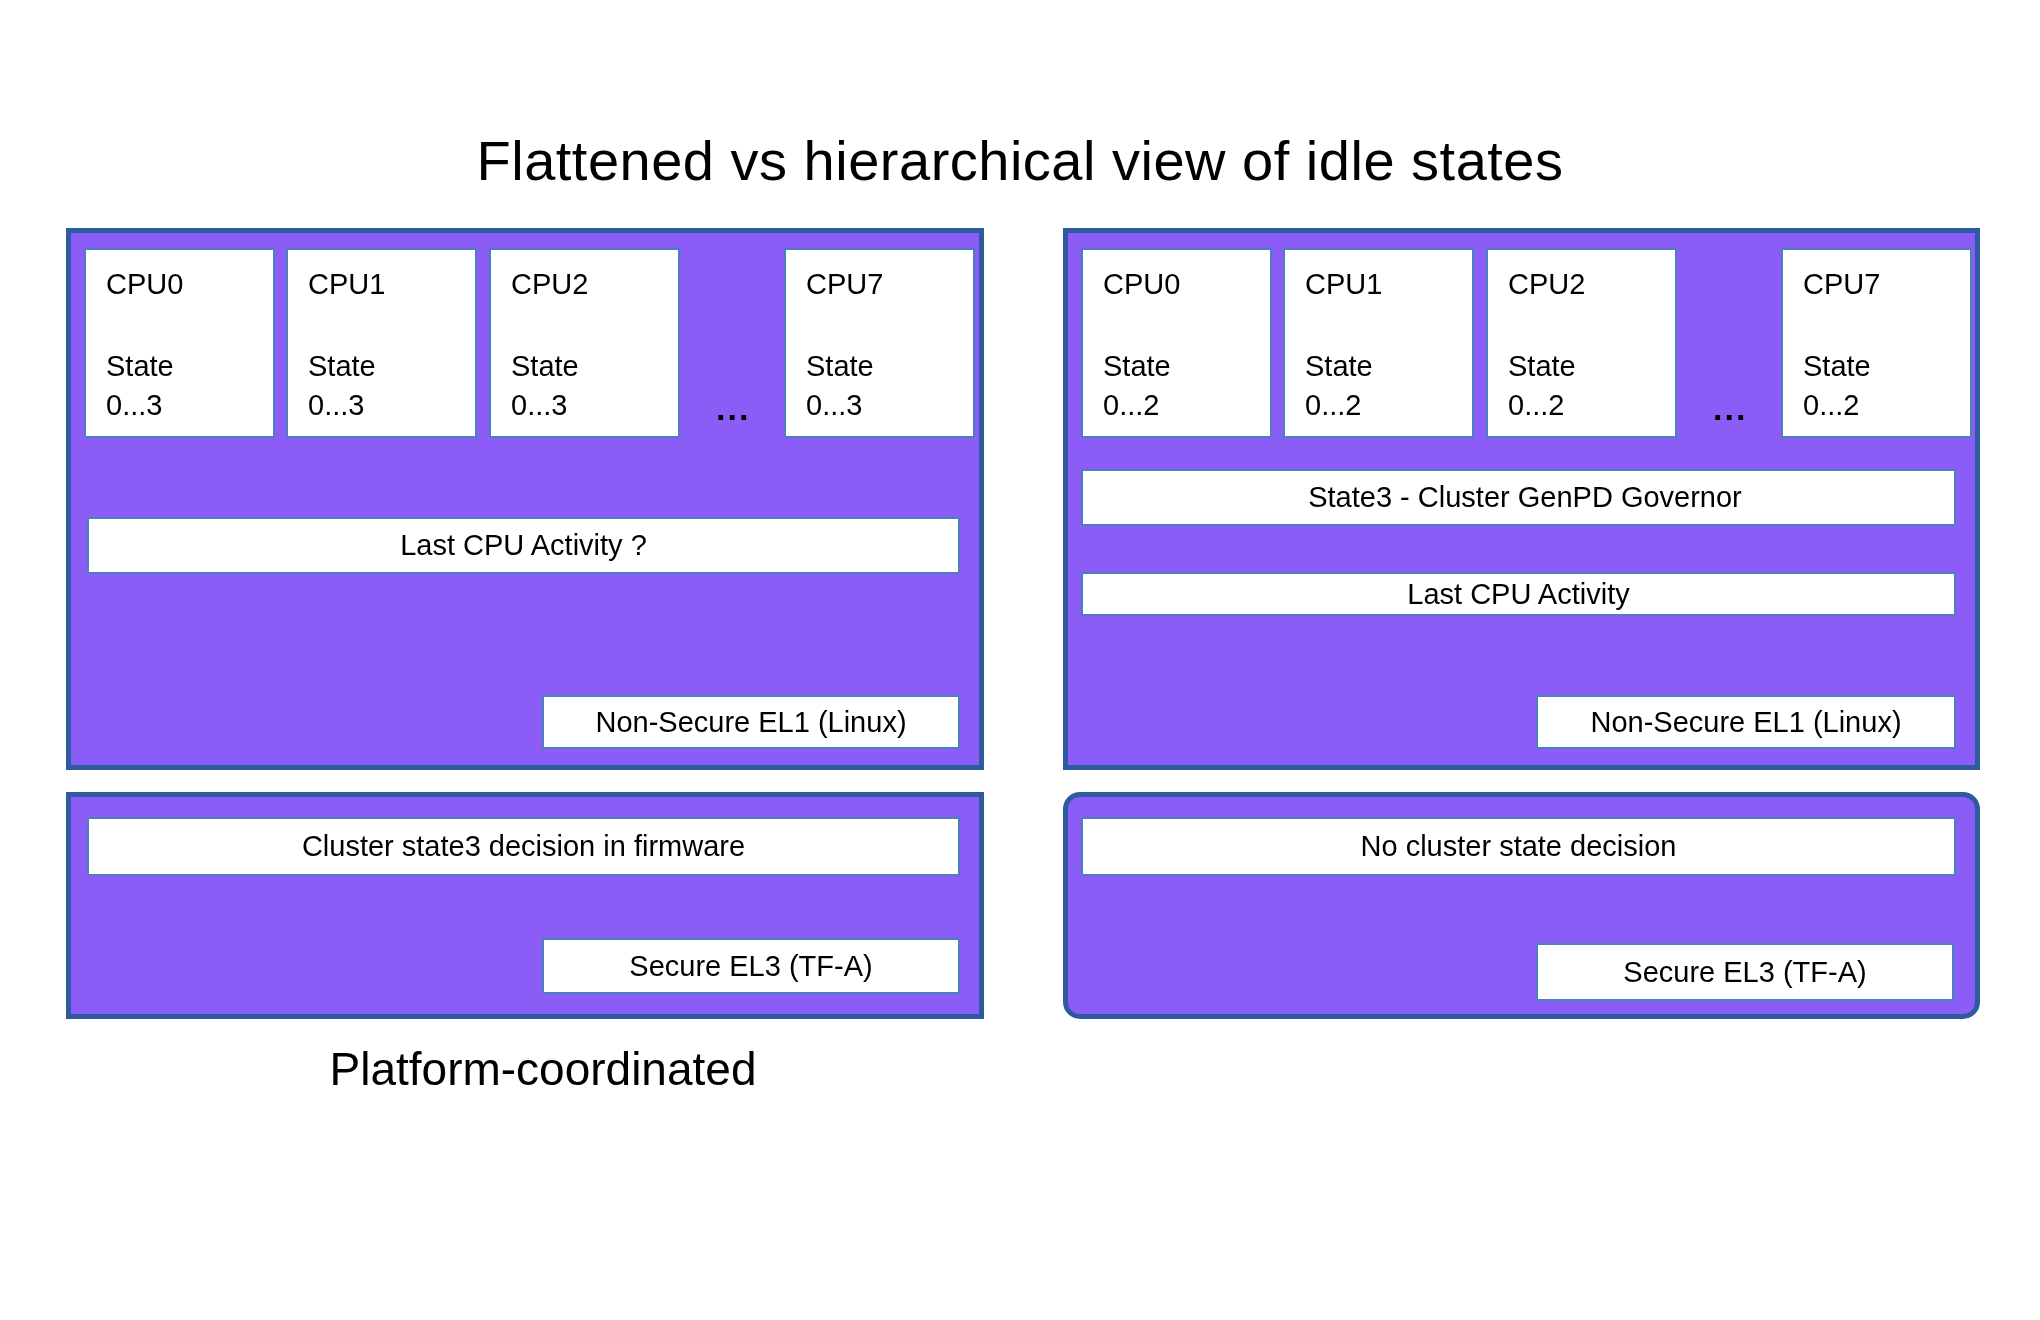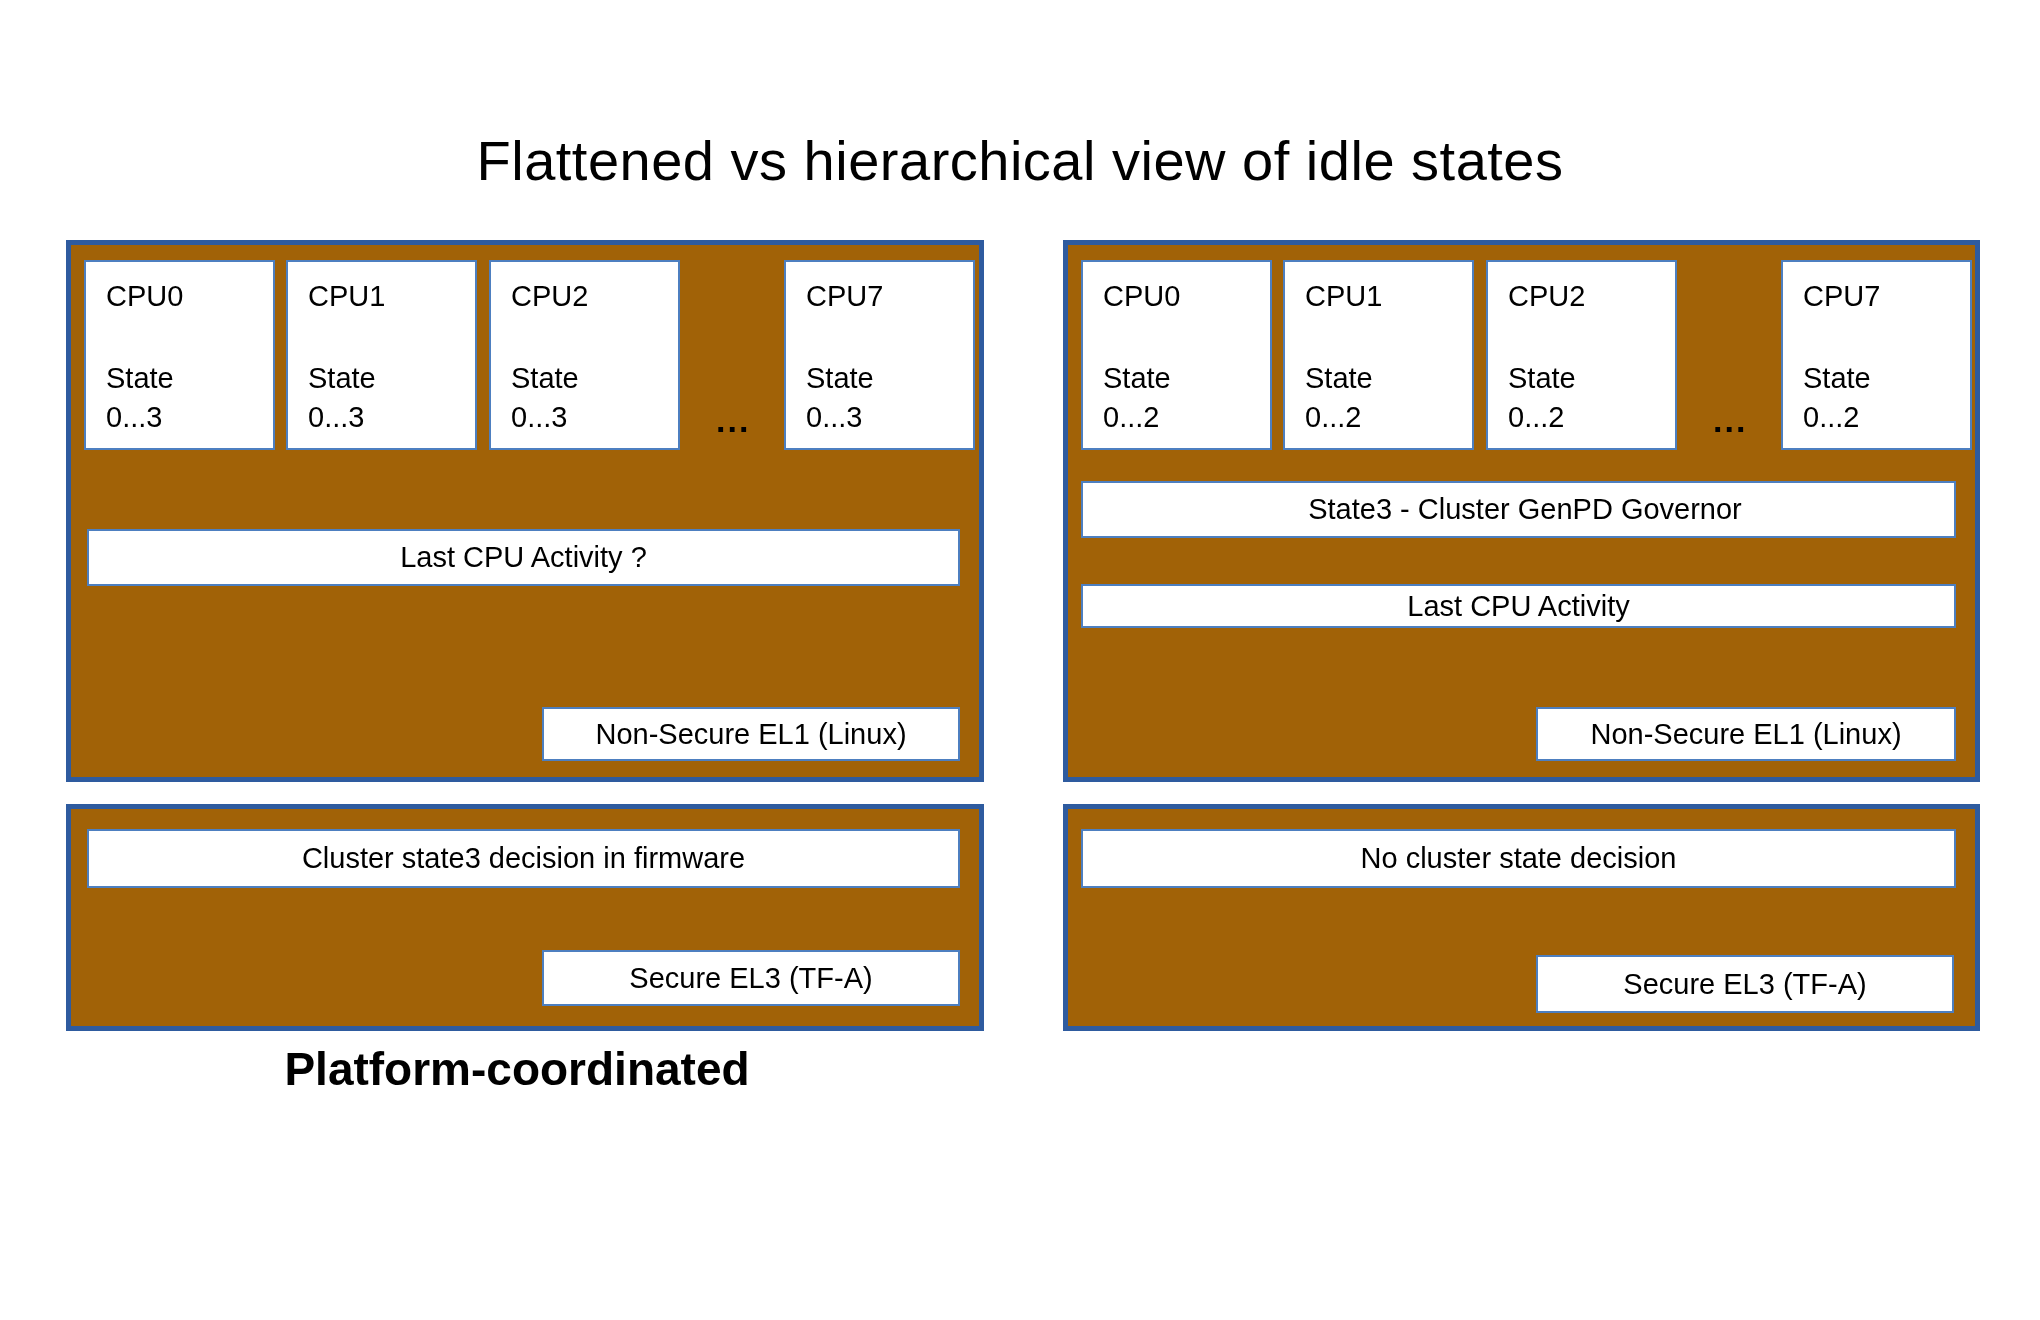--- a/index.html
+++ b/index.html
@@ -21,23 +21,22 @@
     left: 0;
     top: 128px;
     width: 100%;
     text-align: center;
     font-size: 56px;
     letter-spacing: 0.5px;
   }
   .outer {
     position: absolute;
     border: 5px solid #2E5B9F;
-    background: #a16207;
+    background: #8b5cf6;
     box-sizing: border-box;
-    margin-top: 12px;
   }
   .ibox {
     position: absolute;
     border: 2px solid #4D7FC0;
     background: #ffffff;
     box-sizing: border-box;
     display: flex;
     align-items: center;
     justify-content: center;
     font-size: 29px;
@@ -111,21 +110,21 @@
     <div class="ibox" style="left:471px; top:462px; width:418px; height:54px;">Non-Secure EL1 (Linux)</div>
   </div>
 
   <div class="outer" style="left:66px; top:792px; width:918px; height:227px;">
 
     <div class="ibox" style="left:16px; top:20px; width:873px; height:59px;">Cluster state3 decision in firmware</div>
 
     <div class="ibox" style="left:471px; top:141px; width:418px; height:56px;">Secure EL3 (TF-A)</div>
   </div>
 
-  <div class="panel-label" style="left:58px; top:1042px; width:918px;font-weight:bold;">Platform-coordinated</div>
+  <div class="panel-label" style="left:84px; top:1042px; width:918px;">Platform-coordinated</div>
 
   <div class="outer" style="left:1063px; top:228px; width:917px; height:542px;">
 
     <div class="cpu" style="left:13px;">
       <span class="name">CPU0</span>
       <span class="state">State
 0...2</span>
     </div>
     <div class="cpu" style="left:215px;">
       <span class="name">CPU1</span>
@@ -144,21 +143,21 @@
 0...2</span>
     </div>
 
     <div class="ibox" style="left:13px; top:236px; width:875px; height:57px;padding-left:13px;">State3 - Cluster GenPD Governor</div>
 
     <div class="ibox" style="left:13px; top:339px; width:875px; height:44px;">Last CPU Activity</div>
 
     <div class="ibox" style="left:468px; top:462px; width:420px; height:54px;">Non-Secure EL1 (Linux)</div>
   </div>
 
-  <div class="outer" style="left:1063px; top:792px; width:917px; height:227px;">
+  <div class="outer" style="left:1063px; top:792px; width:917px; height:227px;border-radius:17px;">
 
     <div class="ibox" style="left:13px; top:20px; width:875px; height:59px;">No cluster state decision</div>
 
     <div class="ibox" style="left:468px; top:146px; width:418px; height:58px;">Secure EL3 (TF-A)</div>
   </div>
 
 
 </div>
 
 </body></html>

